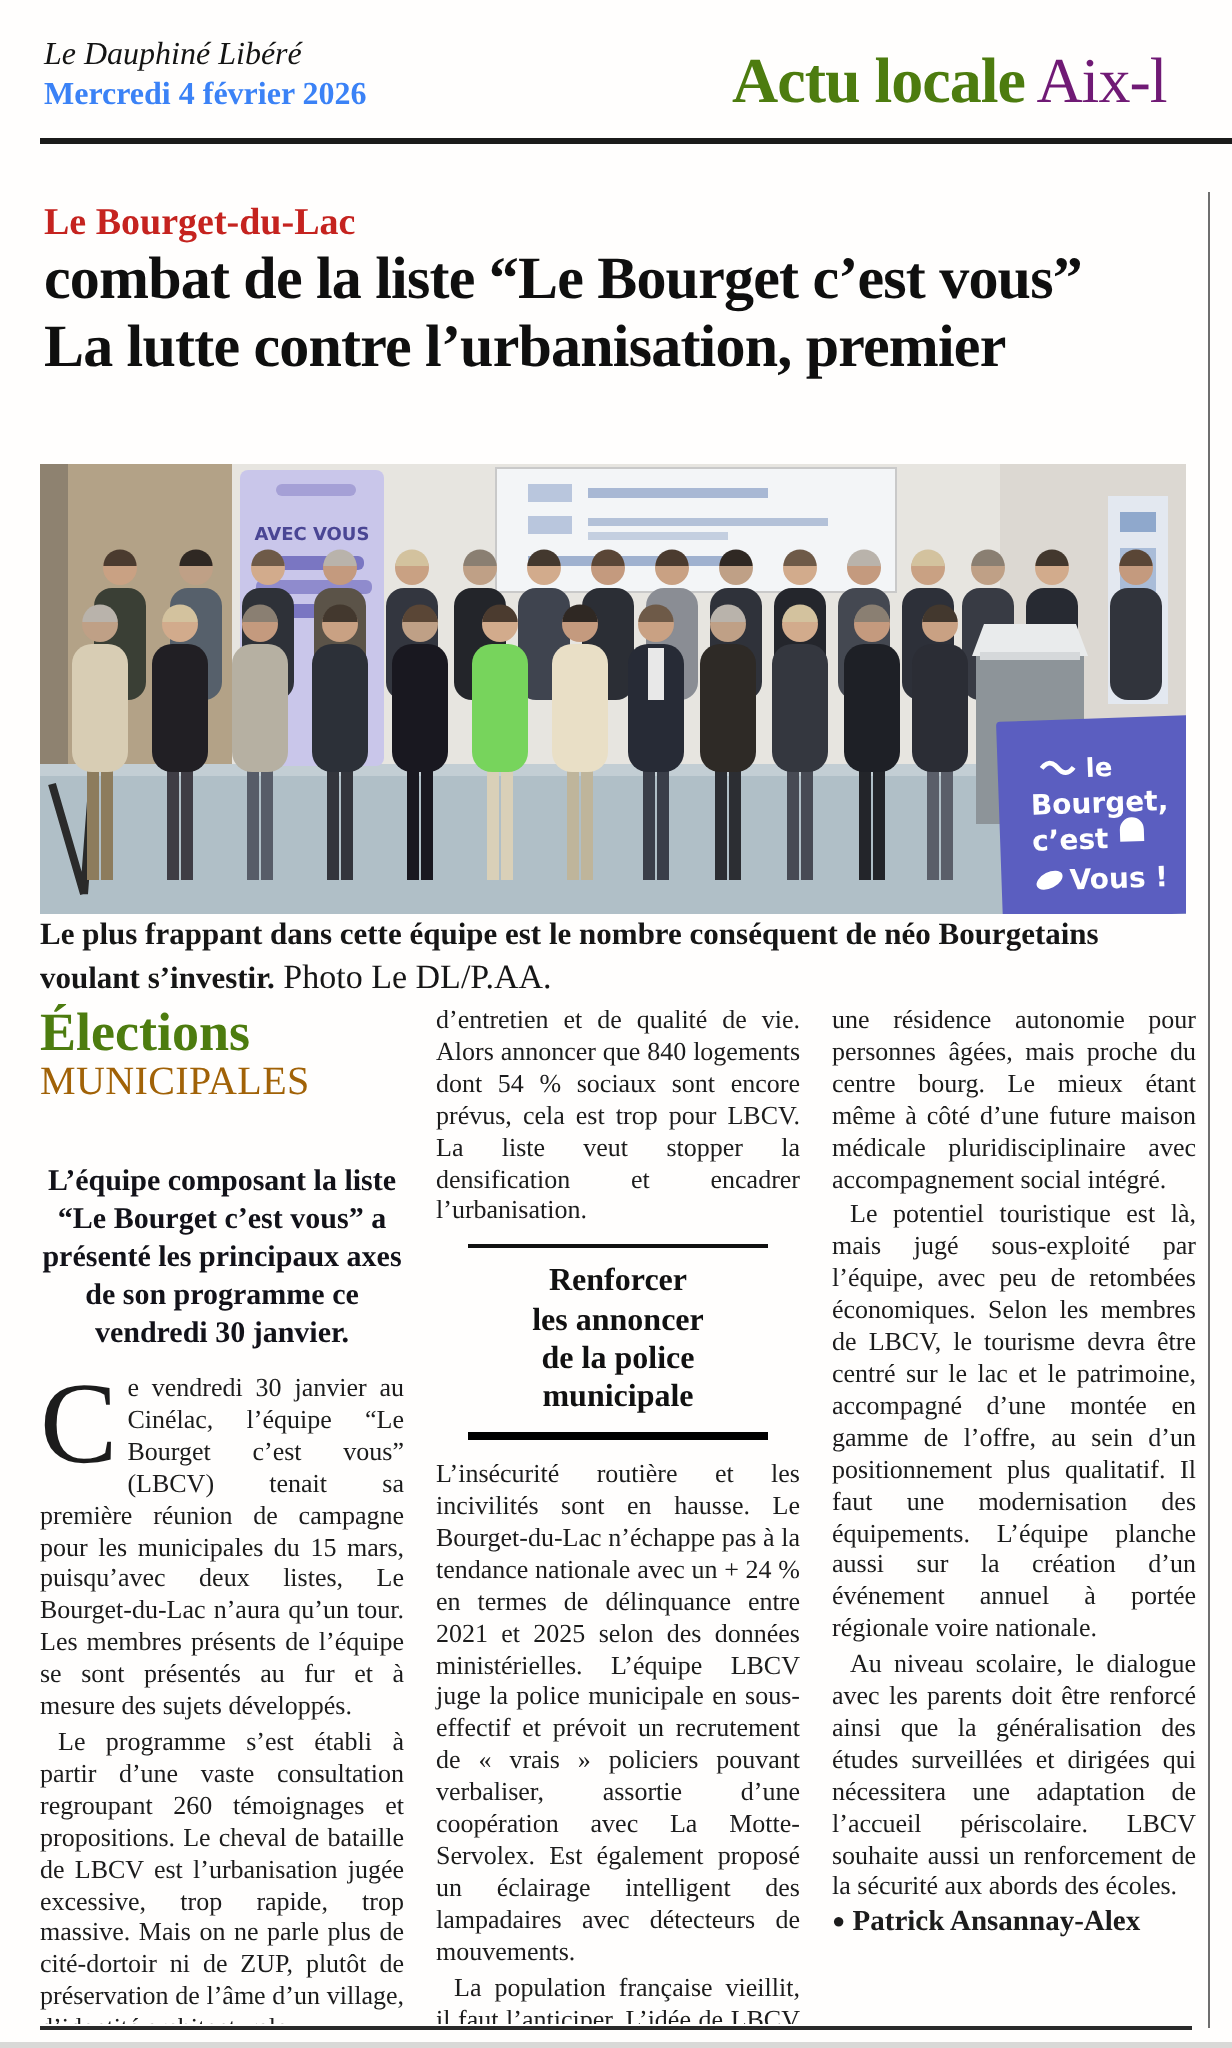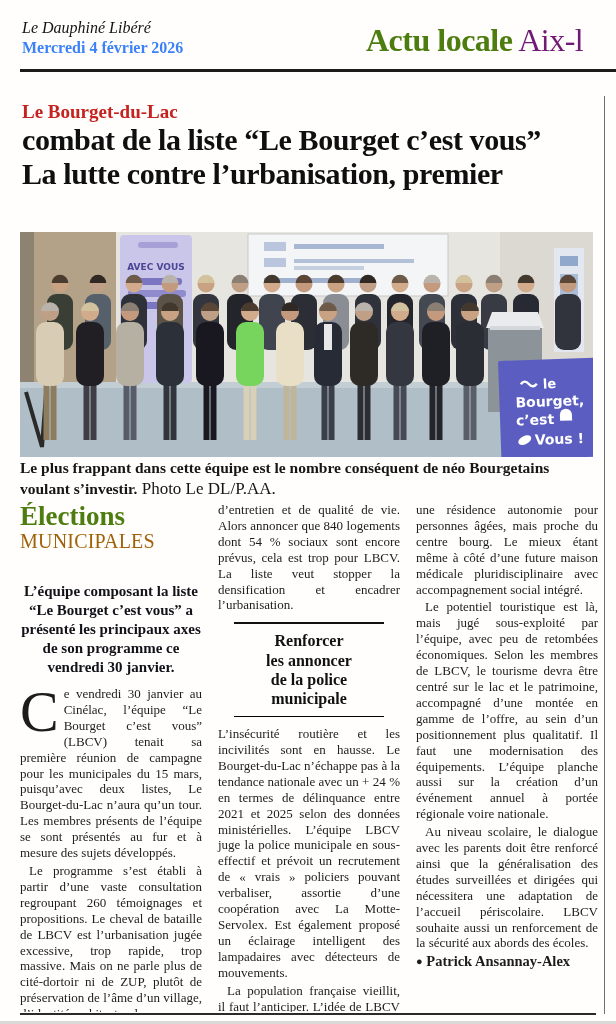--- a/index.html
+++ b/index.html
@@ -30,21 +30,21 @@
   .logo{position:relative;height:72px;margin-bottom:8px;}
   .logo-w1{font-size:27px;font-weight:bold;color:#4d7c0f;line-height:1.05;}
   .logo-w2{font-size:20px;font-weight:normal;color:#a16207;letter-spacing:0.2px;line-height:1.1;}
   .logo-year{position:absolute;right:0;top:-6px;width:76px;height:76px;}
   .yt{position:absolute;left:0;top:0;font-size:38px;font-weight:bold;color:#23386d;line-height:1;}
   .yb{position:absolute;left:18px;top:25px;font-size:38px;font-weight:bold;color:#c0272d;line-height:1;}
   .intro{font-weight:bold;font-size:15px;line-height:19px;text-align:center;margin:4px 0 9px 0;color:#121219;}
   .dropcap{float:left;font-size:58px;line-height:48px;padding:2px 5px 0 0;color:#1c1c1c;}
   
   .subhead{width:150px;margin:9px auto 9px auto;text-align:center;font-weight:bold;font-size:16px;
-           line-height:1.2;color:#111;border-top:2px solid #111;border-bottom:1px solid #000000;
+           line-height:1.2;color:#111;border-top:2px solid #111;border-bottom:4px solid #000000;
            padding:7px 0 8px 0;}
   .byline{margin-top:3px;font-weight:bold;font-size:14.5px;text-align:left;}
   .byline .bullet{font-size:11px;vertical-align:1px;}
   
   .bottom-rule{position:absolute;left:20px;width:576px;top:1013px;height:2px;background:#2a2a2a;}
   .bottom-edge{position:absolute;left:0;width:616px;top:1021px;height:3px;background:#d9d9d7;}
   .right-rule{position:absolute;left:604px;top:96px;width:1px;height:918px;background:#6f6f6f;}
 </style>
 </head>
 <body>

